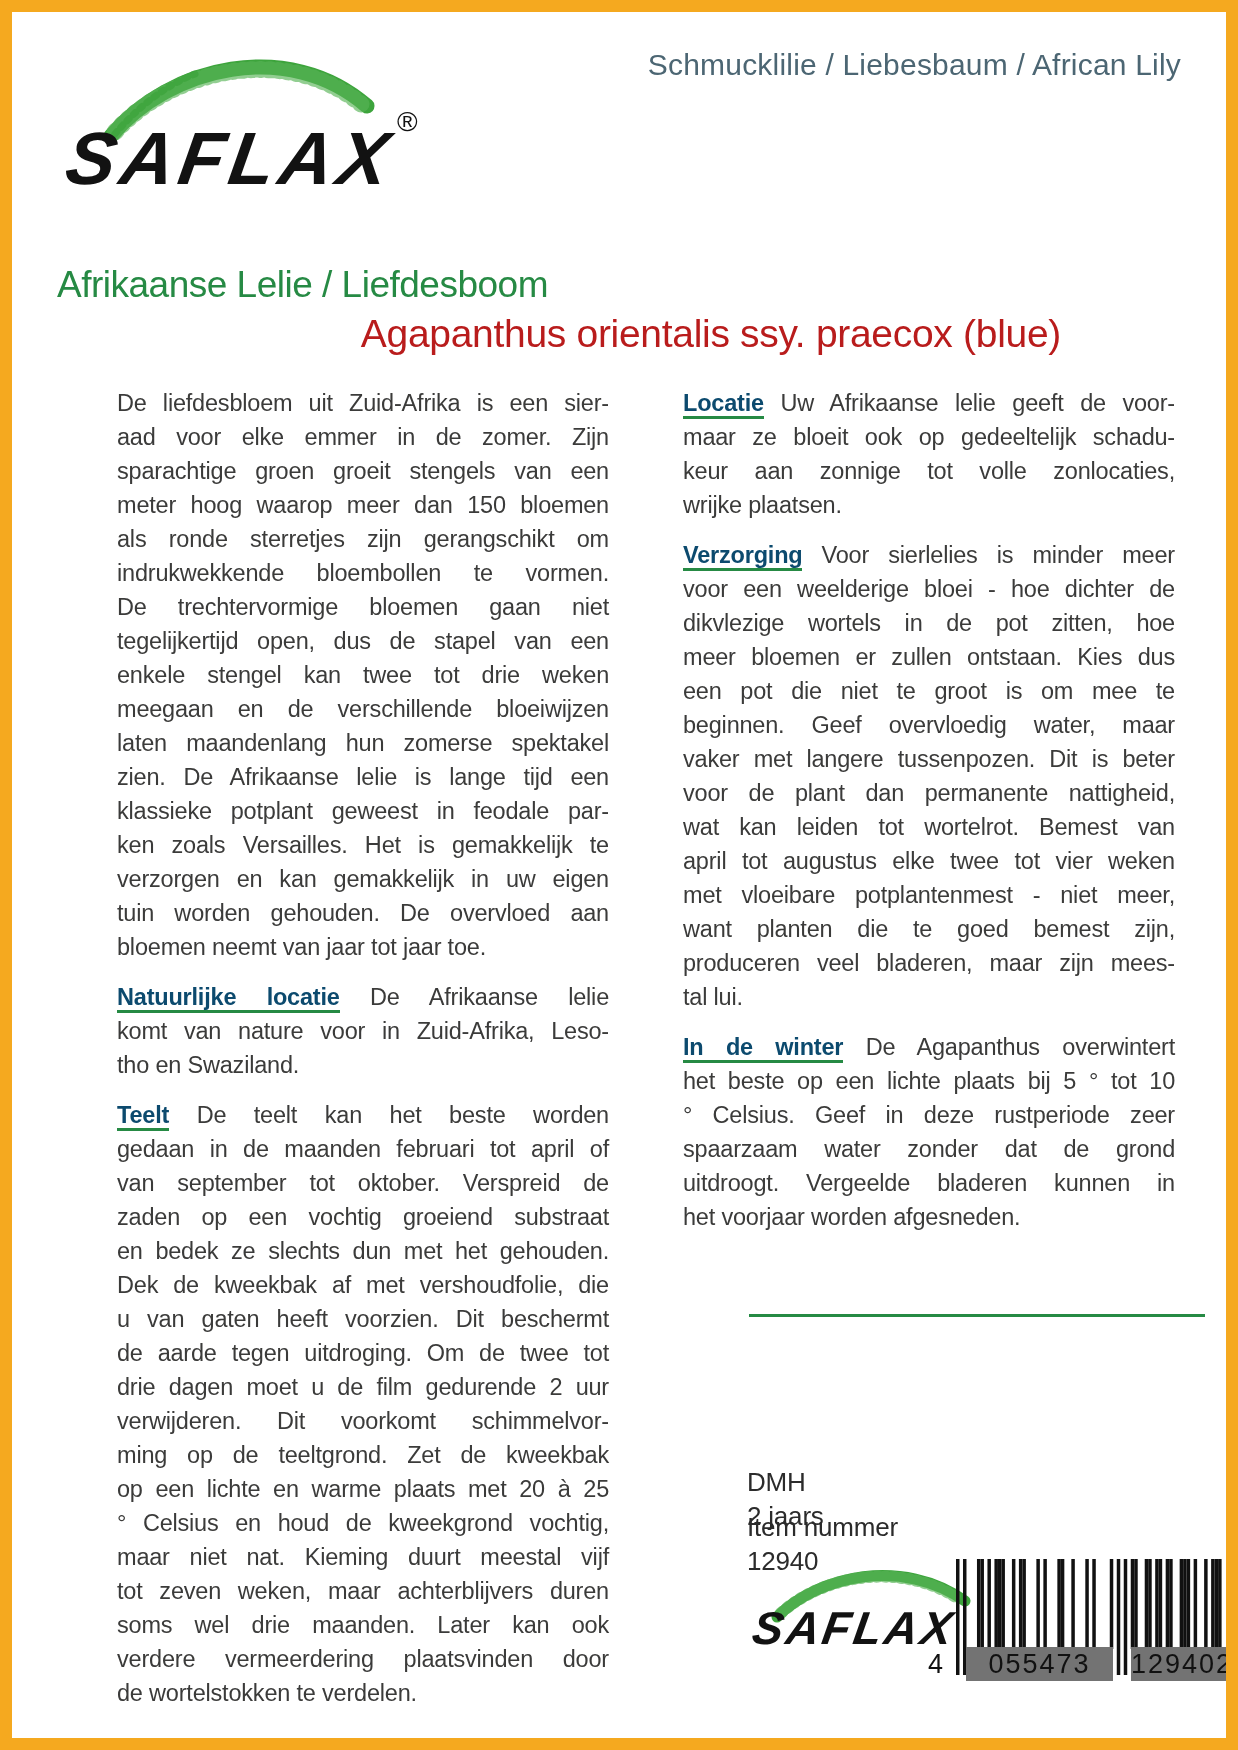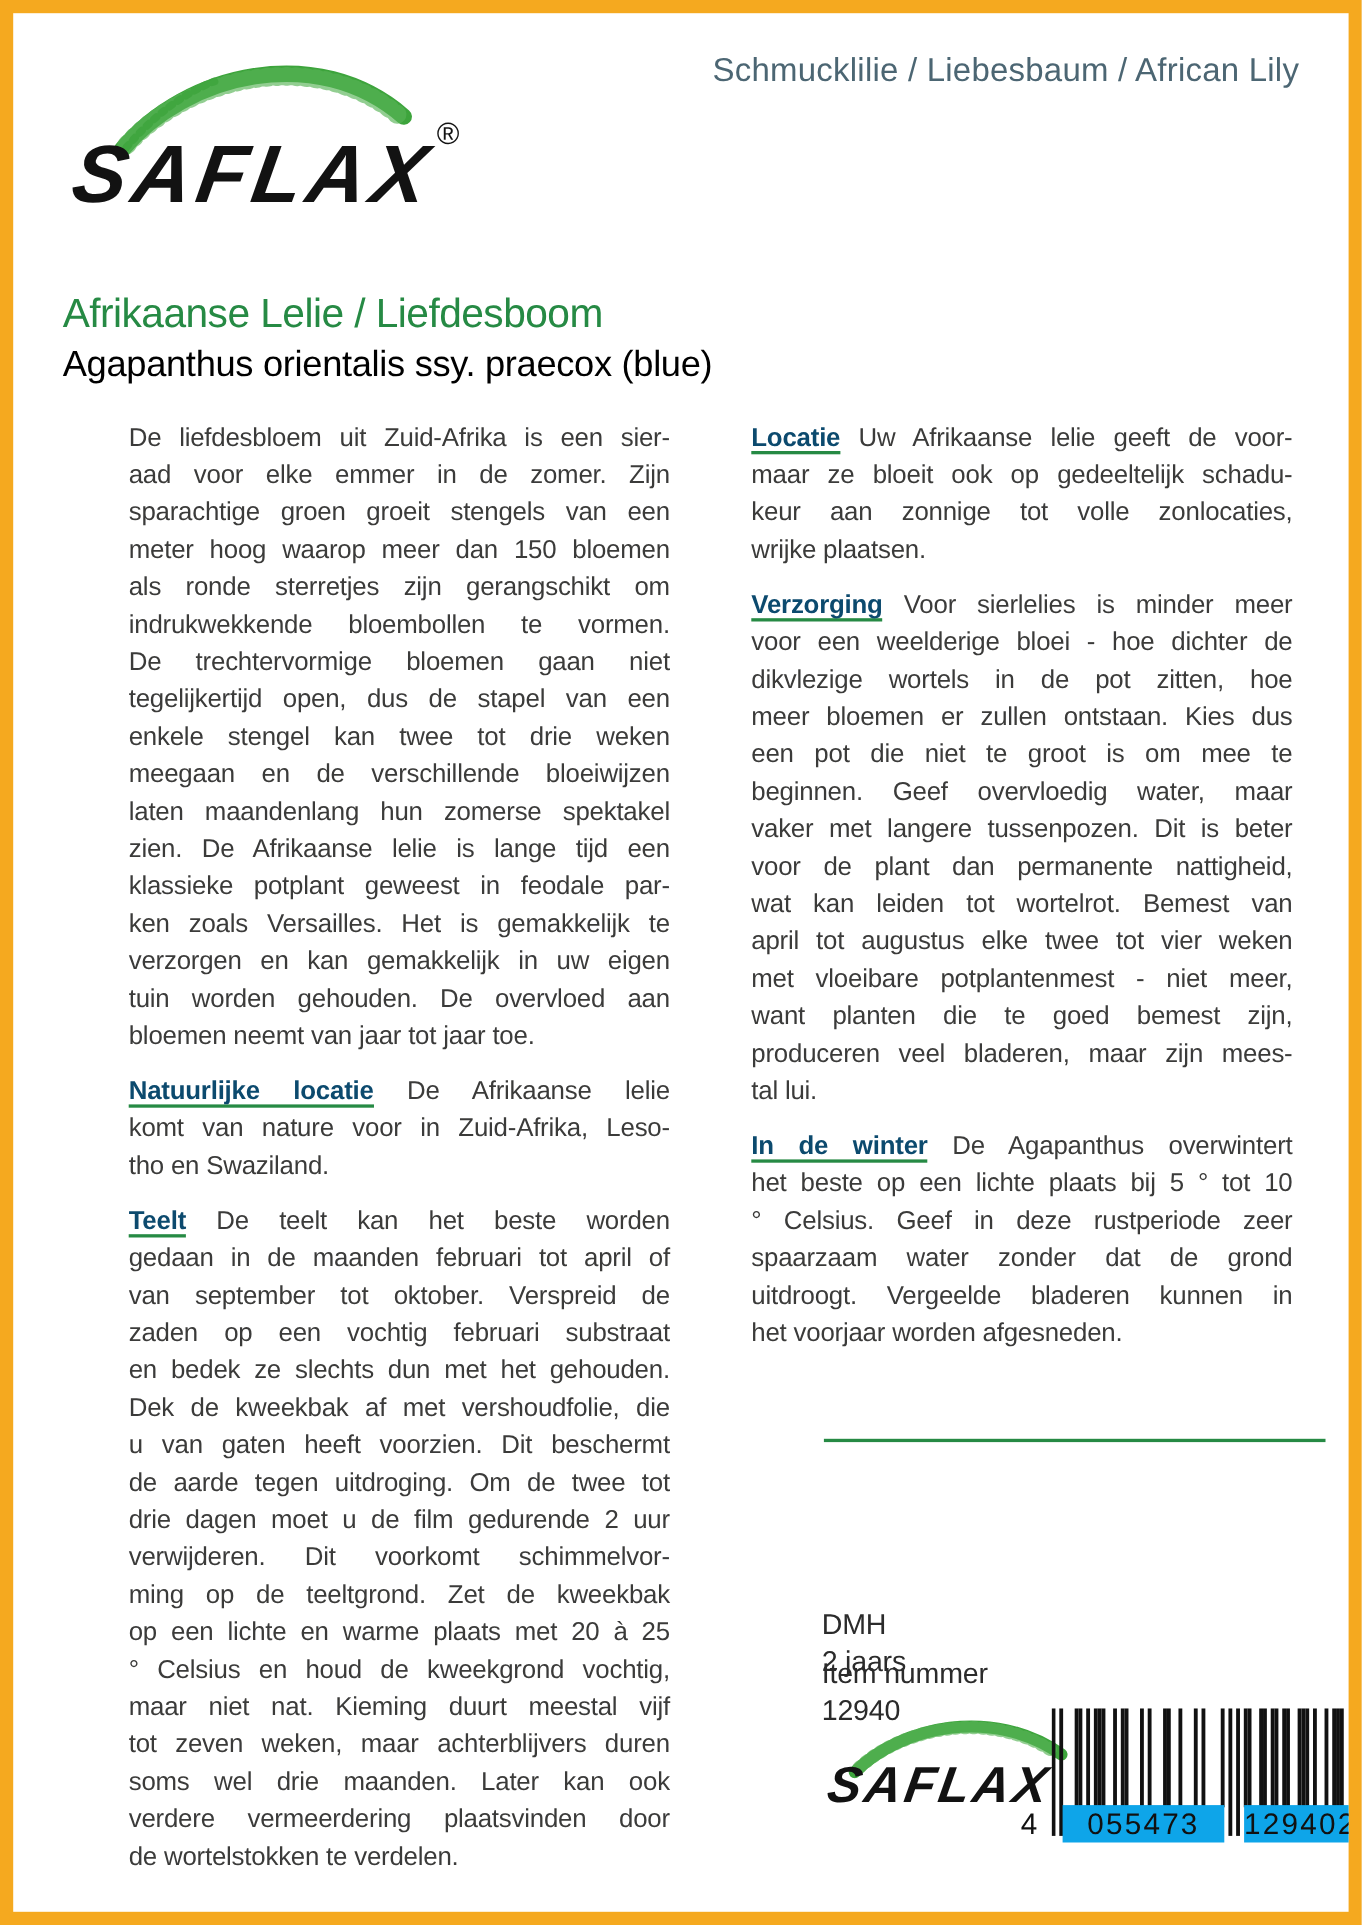--- a/index.html
+++ b/index.html
@@ -23,21 +23,21 @@
   .reg-mark { display:inline-block; font-size:28px; color:#121212; vertical-align:top; position:relative; top:-16px; left:4px; }
   .flag { display:inline-block; width:96px; height:63px; margin-left:22px; vertical-align:top; position:relative; top:4px; }
   .flag .stripe { height:21px; }
   .stripe.red  { background:#B01E32; }
   .stripe.white{ background:#ffffff; }
   .stripe.blue { background:#2B4A9B; }
   .tagline { margin-top:10px; font-size:30px; color:#4C6673; letter-spacing:0.2px; }
 
   
   .title-main { margin-top:30px; font-size:37px; font-weight:400; color:#268A44; letter-spacing:-0.5px; }
-  .title-botanical { margin-top:6px; text-align:left; font-size:33px; color:#000000; letter-spacing:-0.3px; padding-right:120px; }
+  .title-botanical { margin-top:6px; text-align:right; font-size:39px; color:#b91c1c; letter-spacing:-0.3px; padding-right:120px; }
 
   
   .cols { display:flex; gap:26px; margin-top:30px; margin-left:12px; }
   .col { width:492px; font-size:23.5px; line-height:34px; color:#3B3B3A; letter-spacing:-0.2px;margin-left:48px; }
   .para { margin:0 0 16px 0; }
   .tline { text-align:justify; text-align-last:justify; white-space:nowrap; }
   .para .tline:last-child { text-align-last:left; }
   .sec-h { color:#0c4a6e; font-weight:700; border-bottom:3px solid #268A44; padding-bottom:0px; }
 
   
@@ -46,21 +46,21 @@
   .info-row { display:flex; height:45px; font-size:26px; color:#2b2b2b;flex-direction:column; }
   .info-label { width:280px; }
   .bottom-row { display:flex; margin-left:6px; margin-top:4px; align-items:flex-start; }
   .logo-bottom { position:relative; width:240px; height:150px; margin-left:64px; }
   .arc-bottom { position:absolute; left:16px; top:2px; }
   .brand-small {
     position:absolute; left:0px; top:52px; font-style:italic; font-weight:700; font-size:46px;
     letter-spacing:3px; color:#121212; transform:skewX(-9deg); white-space:nowrap;
   }
   .bc-wrap { margin-left:auto; margin-right:-113px; position:relative; width:332px; height:150px; }
-  .bc-digit { position:absolute; top:88px; font-size:27px; color:#111; background:#0ea5e9; }
+  .bc-digit { position:absolute; top:88px; font-size:27px; color:#111; background:#737373; }
   .bc-prefix { left:-28px; background:transparent; }
   .bc-g1 { left:10px; width:147px; text-align:center; letter-spacing:2px; }
   .bc-g2 { left:175px; width:143px; letter-spacing:2px; }
 </style>
 </head>
 <body>
 
 <div class="page">
   <div class="content">
 
@@ -104,21 +104,21 @@
           </div>
           <div class="para">
             <div class="tline"><span class="sec-h">Natuurlijke locatie</span> De Afrikaanse lelie</div>
             <div class="tline">komt van nature voor in Zuid-Afrika, Leso-</div>
             <div class="tline">tho en Swaziland.</div>
           </div>
           <div class="para">
             <div class="tline"><span class="sec-h">Teelt</span> De teelt kan het beste worden</div>
             <div class="tline">gedaan in de maanden februari tot april of</div>
             <div class="tline">van september tot oktober. Verspreid de</div>
-            <div class="tline">zaden op een vochtig februari substraat</div>
+            <div class="tline">zaden op een vochtig groeiend substraat</div>
             <div class="tline">en bedek ze slechts dun met het gehouden.</div>
             <div class="tline">Dek de kweekbak af met vershoudfolie, die</div>
             <div class="tline">u van gaten heeft voorzien. Dit beschermt</div>
             <div class="tline">de aarde tegen uitdroging. Om de twee tot</div>
             <div class="tline">drie dagen moet u de film gedurende 2 uur</div>
             <div class="tline">verwijderen. Dit voorkomt schimmelvor-</div>
             <div class="tline">ming op de teeltgrond. Zet de kweekbak</div>
             <div class="tline">op een lichte en warme plaats met 20 à 25</div>
             <div class="tline">° Celsius en houd de kweekgrond vochtig,</div>
             <div class="tline">maar niet nat. Kieming duurt meestal vijf</div>

